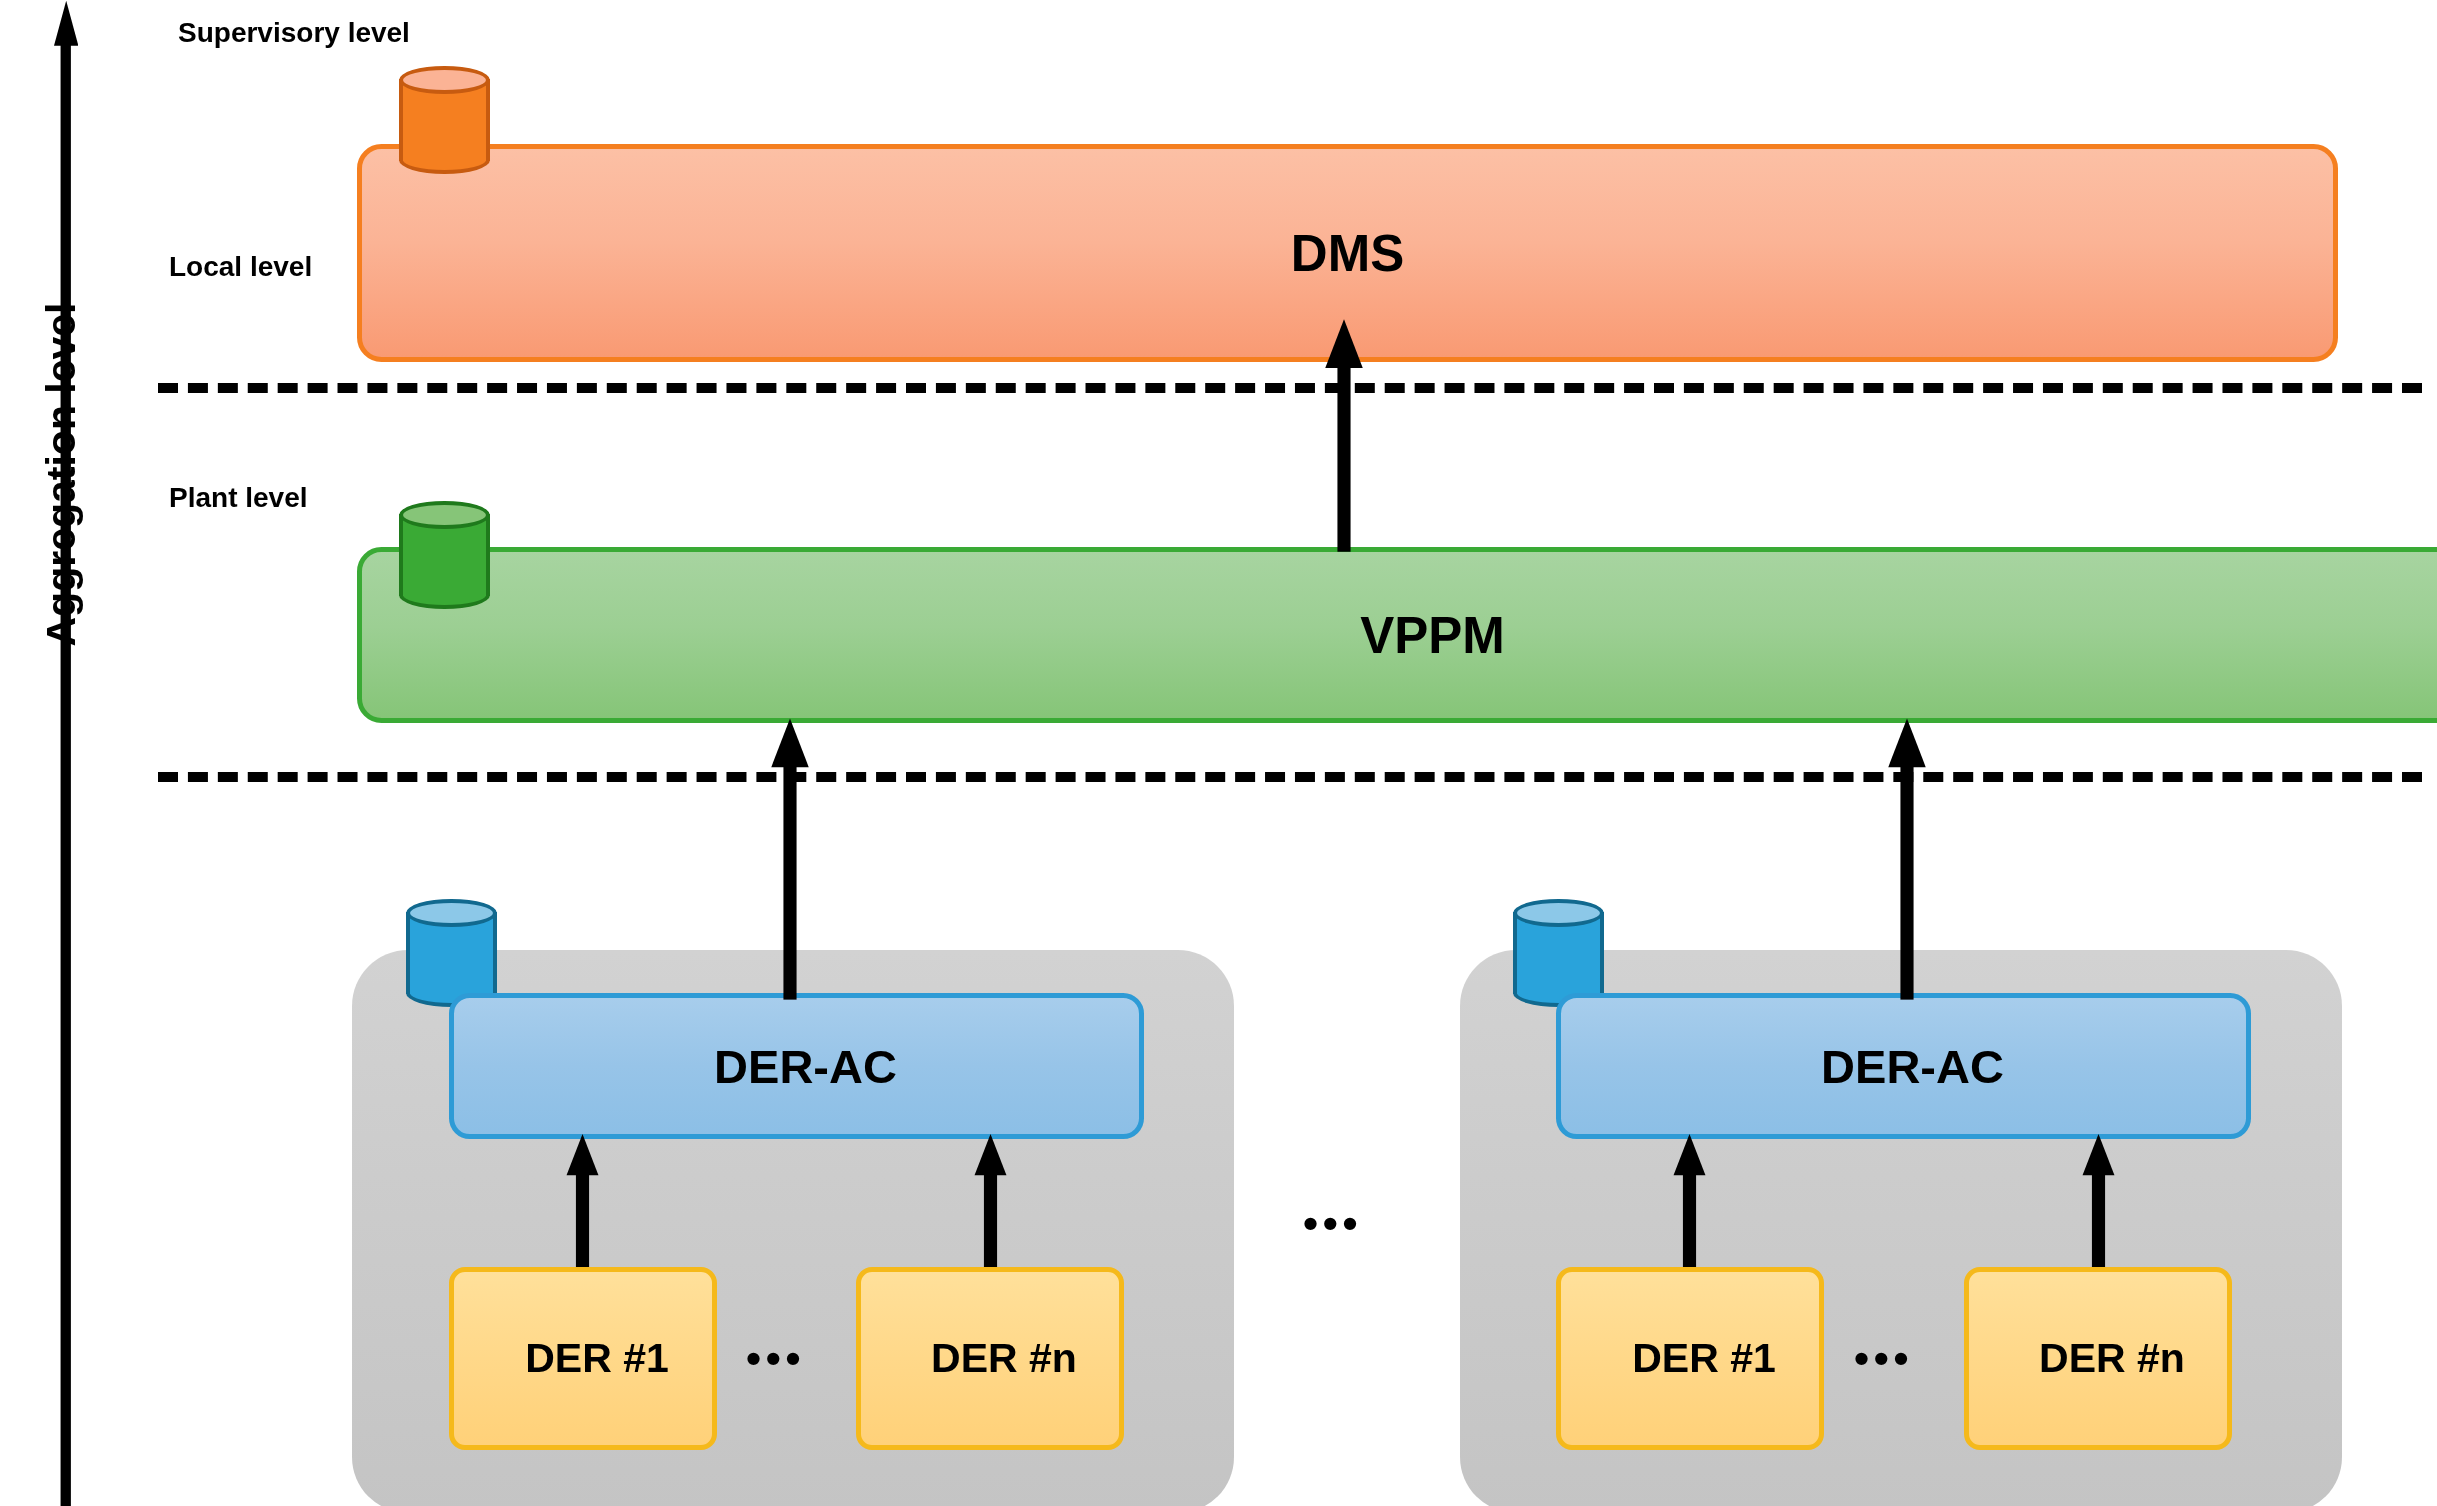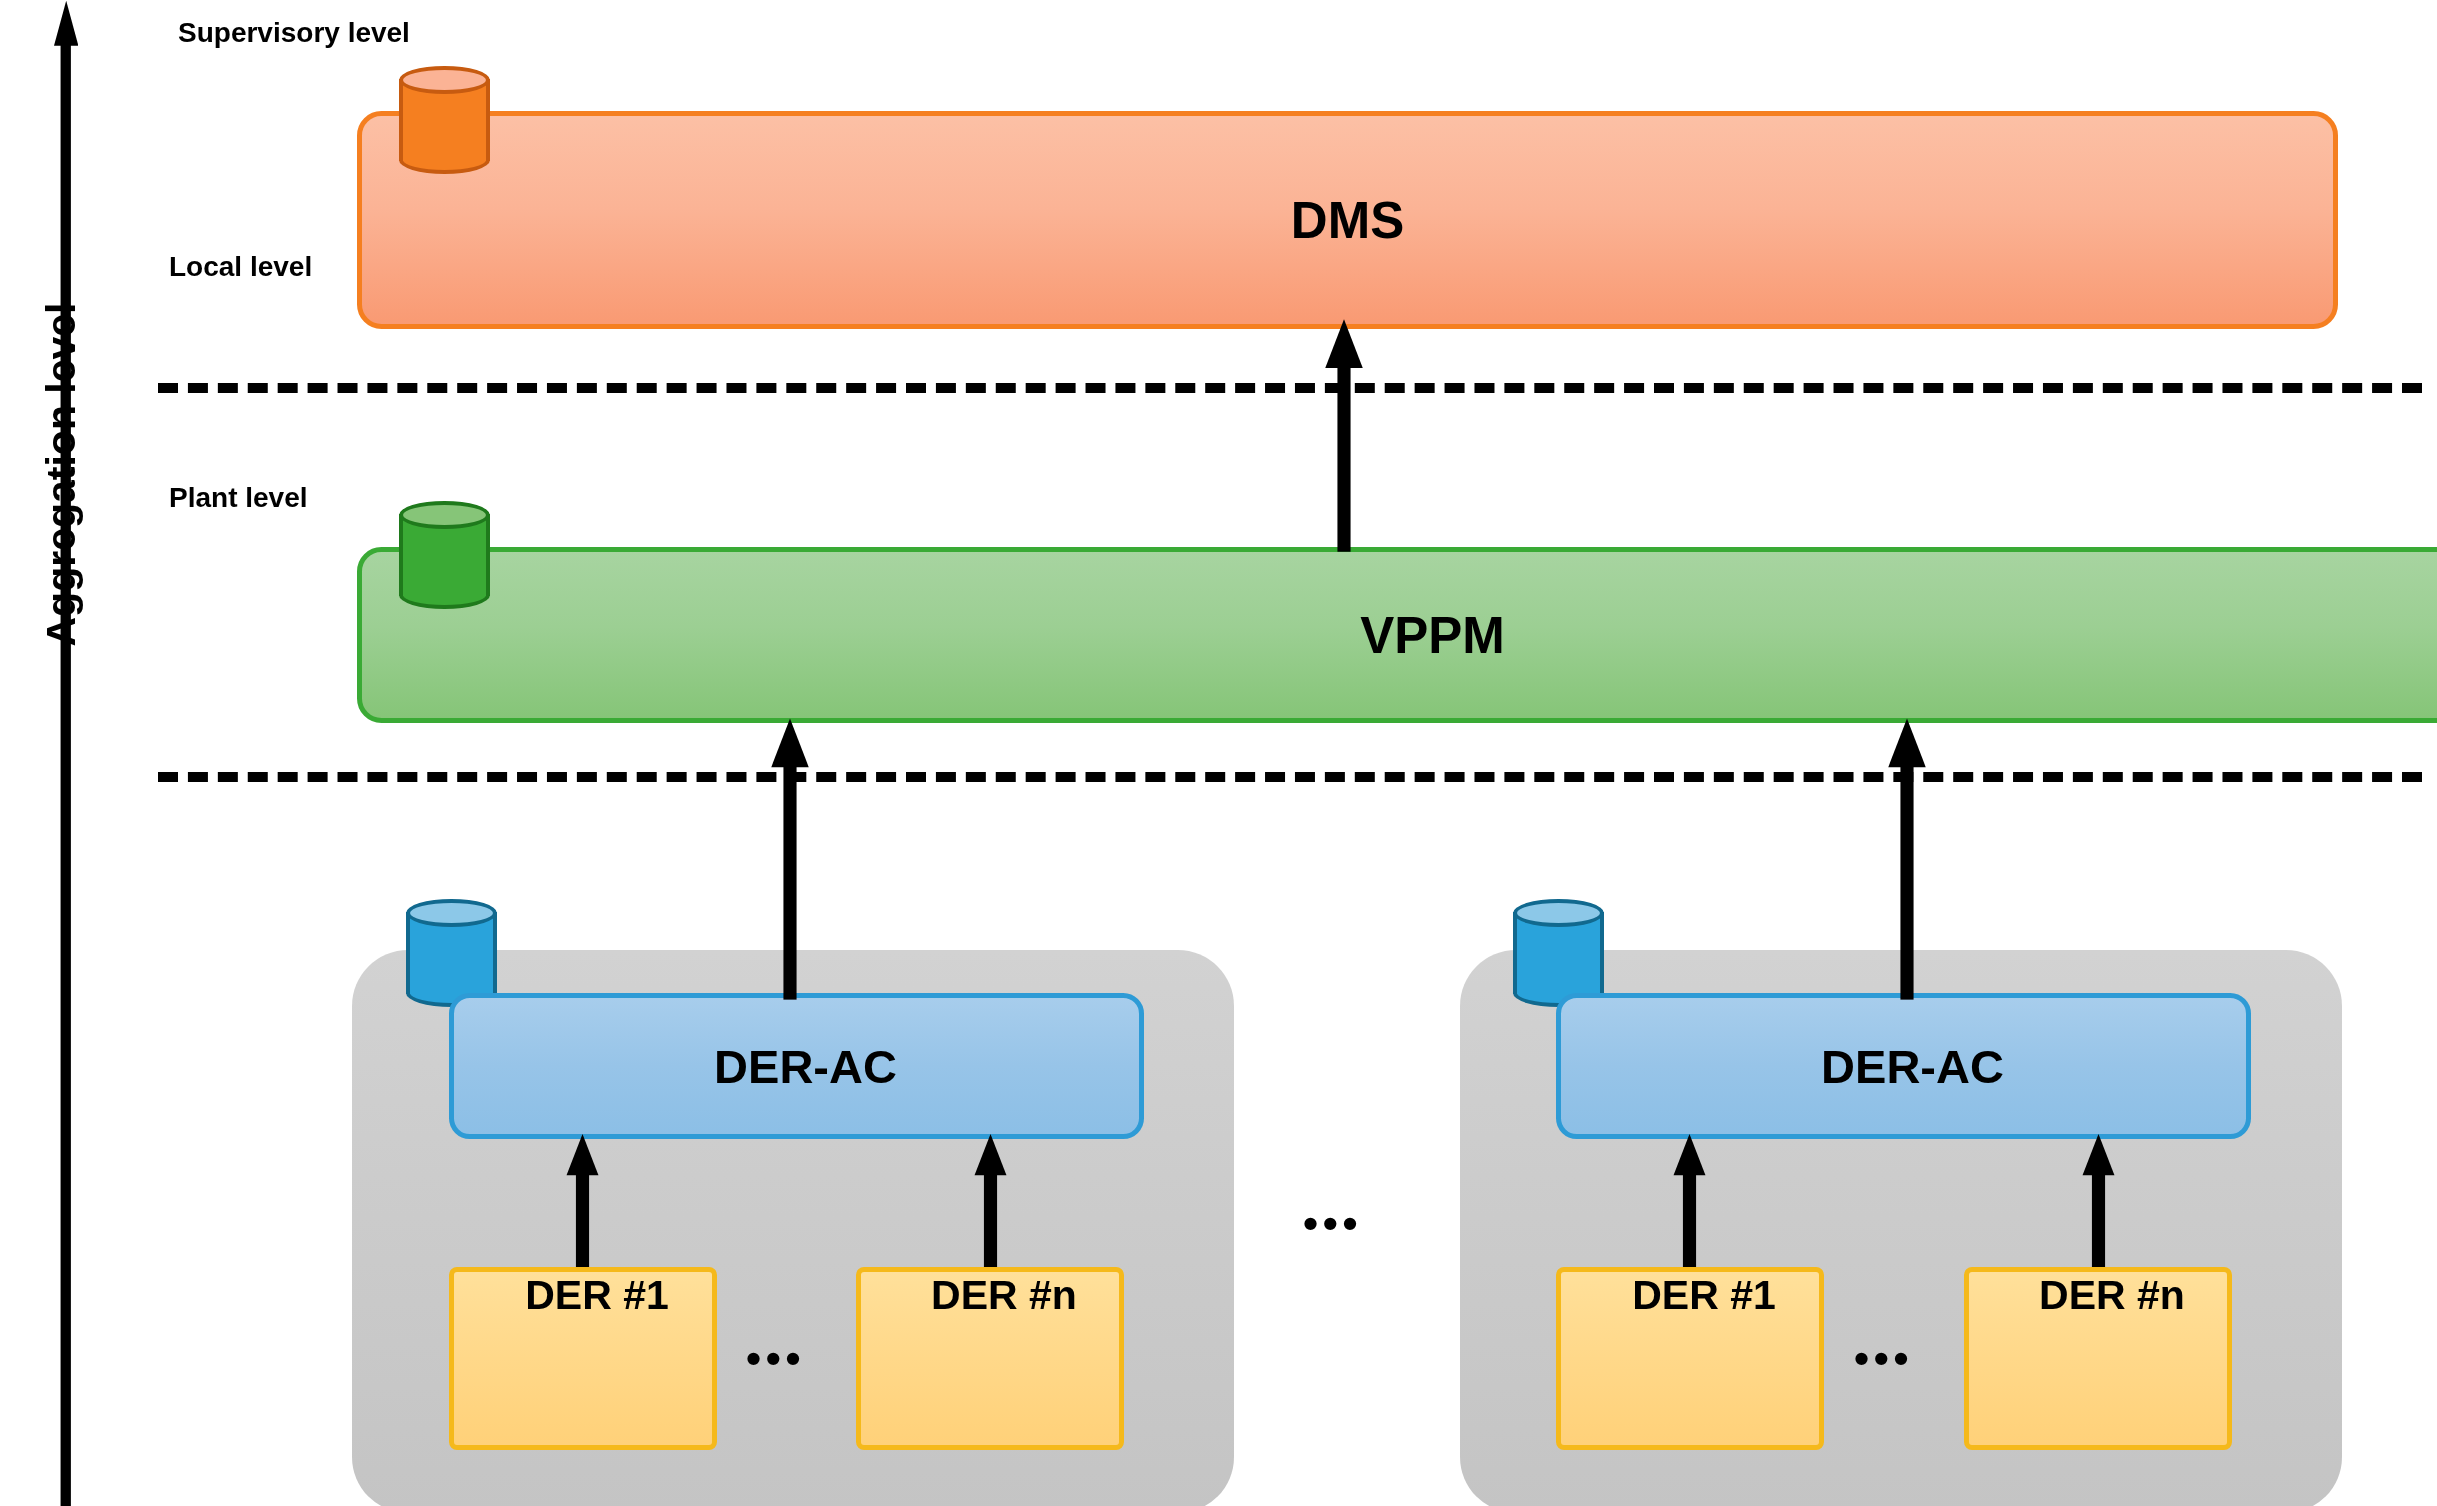--- a/index.html
+++ b/index.html
@@ -26,20 +26,21 @@
   
   .levelbar{
     position:absolute;border-radius:24.4px;
     display:flex;align-items:center;justify-content:center;
     font-size:51px;font-weight:bold;color:#000;
     box-sizing:border-box;
   }
   .levelbar.dms{
     background:linear-gradient(180deg,#fcc0a5 0%,#fbb395 45%,#f99a73 100%);
     border:5.6px solid #f57f20;
+    margin-top:33px;
   }
   .levelbar.vppm{
     background:linear-gradient(180deg,#a7d4a0 0%,#9ccf93 45%,#86c578 100%);
     border:5.6px solid #3aaa35;
   }
 
   
   .cyl{position:absolute;}
   .cyl .body{position:absolute;left:0;top:13px;width:100%;height:calc(100% - 26px);box-sizing:border-box;}
   .cyl .top{position:absolute;left:0;top:0;width:100%;height:28px;border-radius:50%;box-sizing:border-box;}
@@ -67,24 +68,24 @@
 
   .derac{
     position:absolute;border-radius:20.7px;
     background:linear-gradient(180deg,#a7cdec 0%,#97c4e8 50%,#8cbfe6 100%);
     border:5.6px solid #2e9bd6;
     display:flex;align-items:center;justify-content:center;
     font-size:47px;font-weight:bold;color:#000;box-sizing:border-box;padding-left:18px;
   }
 
   .der{
-    position:absolute;border-radius:8px;
+    position:absolute;border-radius:16px;
     background:linear-gradient(180deg,#ffe09a 0%,#ffd889 50%,#ffd179 100%);
     border:5.6px solid #f5b91b;
-    display:flex;justify-content:center;
+    display:flex;align-items:center;justify-content:center;
     font-size:41px;font-weight:bold;color:#000;box-sizing:border-box;padding-left:28px;
   }
 
   .dots{
     position:absolute;font-size:43px;font-weight:bold;color:#000;
     letter-spacing:4.7px;line-height:1;white-space:nowrap;
   }
 
   .arrow{position:absolute;}
 </style>

